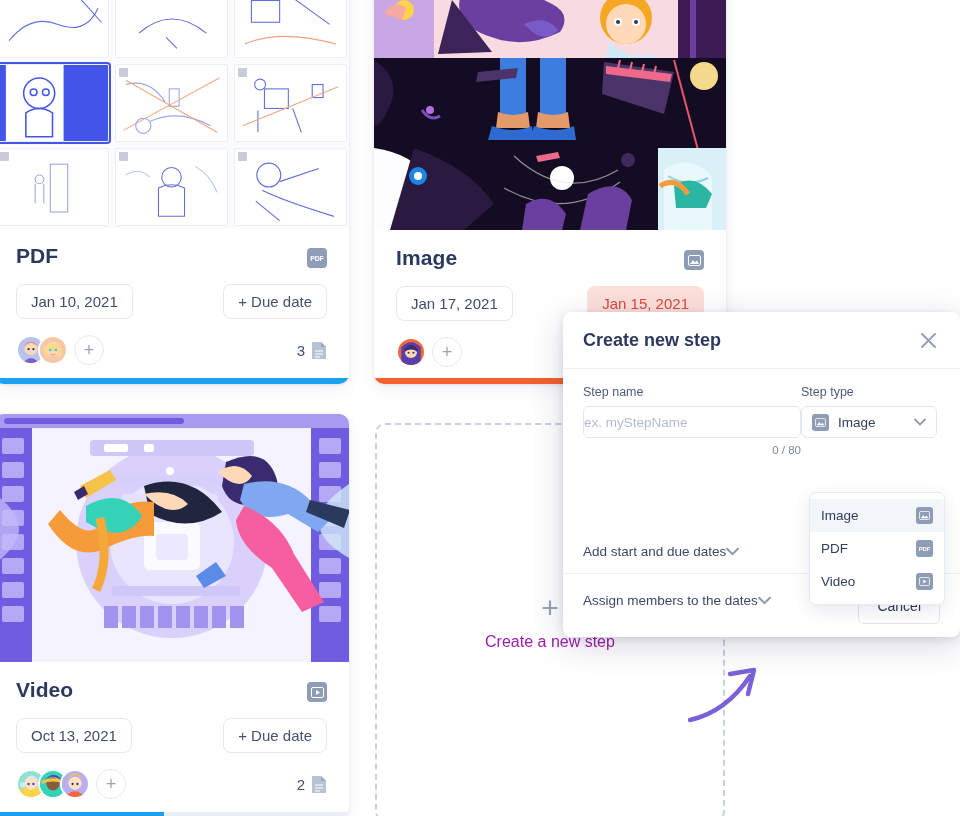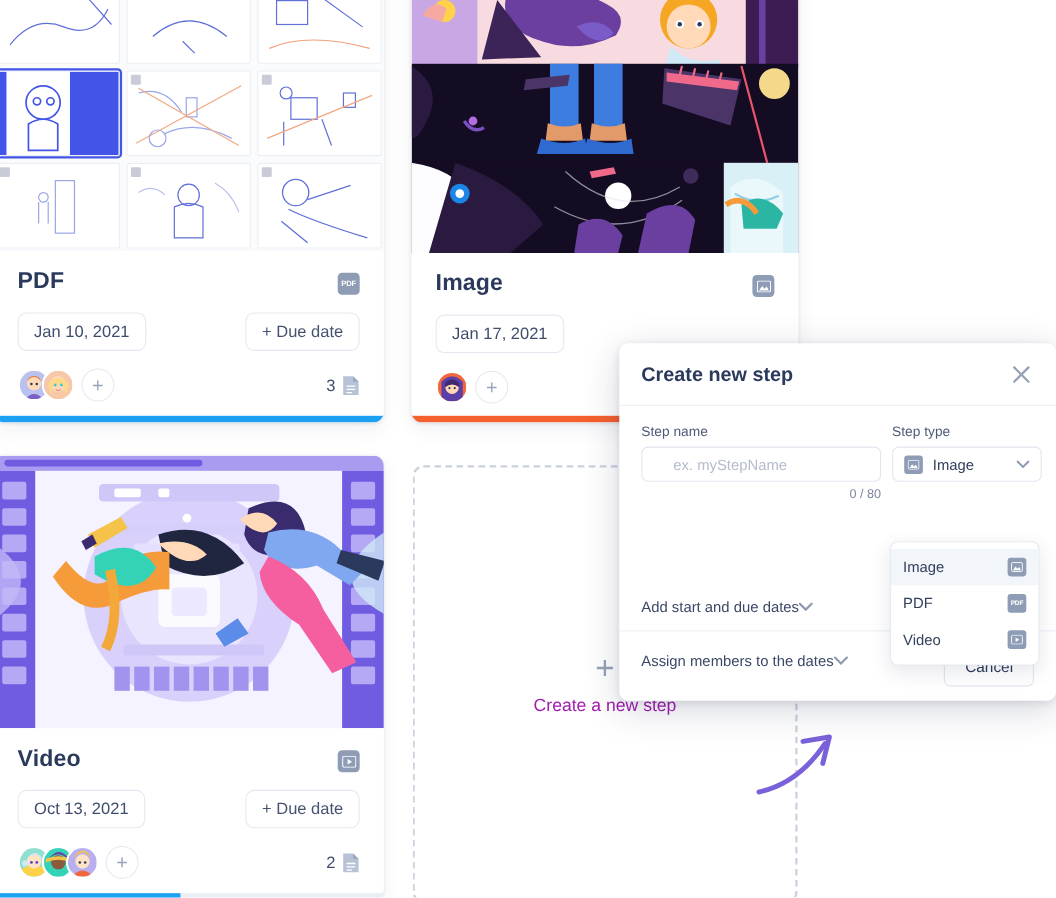--- a/index.html
+++ b/index.html
@@ -92,26 +92,26 @@
     box-shadow: 0 8px 34px rgba(22,34,64,.18), 0 2px 8px rgba(22,34,64,.10);
     display: flex; flex-direction: column;
   }
   .modal-header {
     height: 57px; display: flex; align-items: center; justify-content: space-between;
     padding: 0 20px; border-bottom: 1px solid #eceff5;
   }
   .modal-title { font-size: 18px; font-weight: bold; color: #2b3a5c; }
   .close-btn { width: 24px; height: 24px; display: flex; align-items: center; justify-content: center; color: #96a1b6; cursor: pointer; }
   .modal-body { flex: 1; padding: 16px 20px 0 20px; position: relative; }
-  .field-row { display: flex; gap: 10px; }
+  .field-row { display: flex; }
   .field { display: flex; flex-direction: column; }
   .field-label { font-size: 12.5px; color: #4e5b77; margin-bottom: 7px; }
   .text-input {
     width: 218px; height: 32px; border: 1px solid #e2e6ee; border-radius: 6px;
-    padding: 0 28px; font-size: 13.5px; color: #33405c; font-family: "Liberation Sans", sans-serif;
+    padding: 0 0; font-size: 13.5px; color: #33405c; font-family: "Liberation Sans", sans-serif;
     background: #fff; outline: none;
   }
   .text-input::placeholder { color: #b4bccd; }
   .counter { font-size: 11.5px; color: #7b879f; text-align: right; width: 218px; margin-top: 6px; }
 
   .select-box {
     width: 136px; height: 32px; border: 1px solid #e2e6ee; border-radius: 6px; background: #fff;
     display: flex; align-items: center; gap: 9px; padding: 0 10px; cursor: pointer;
   }
   .select-box .sel-label { font-size: 13.5px; color: #33405c; flex: 1; }
@@ -393,20 +393,21 @@
         <div class="type-badge">
           <svg width="13" height="11" viewBox="0 0 13 11">
             <rect x=".5" y=".5" width="12" height="10" rx="1.5" fill="none" stroke="#fff"></rect>
             <path d="M2 9 L5 5 L7 7.5 L9 5.5 L11 9 Z" fill="#fff"></path>
           </svg>
         </div>
       </div>
 
       <div class="date-row">
         <div class="chip">Jan 17, 2021</div>
+        <div class="chip overdue">Jan 15, 2021</div>
       </div>
 
       <div class="meta-row">
         <div class="avatars">
           <div class="avatar">
             <svg viewBox="0 0 32 32">
                 <rect width="32" height="32" fill="#f2673c"></rect>
               <path d="M4 10 q12 -12 24 0 l0 22 l-24 0z" fill="#5b3fa8"></path>
               <circle cx="16" cy="16" r="7.5" fill="#ffd9b8"></circle>
               <path d="M8 12 q8 -9 16 0 l0 4 q-8 -6 -16 0z" fill="#3f2a6e"></path>

